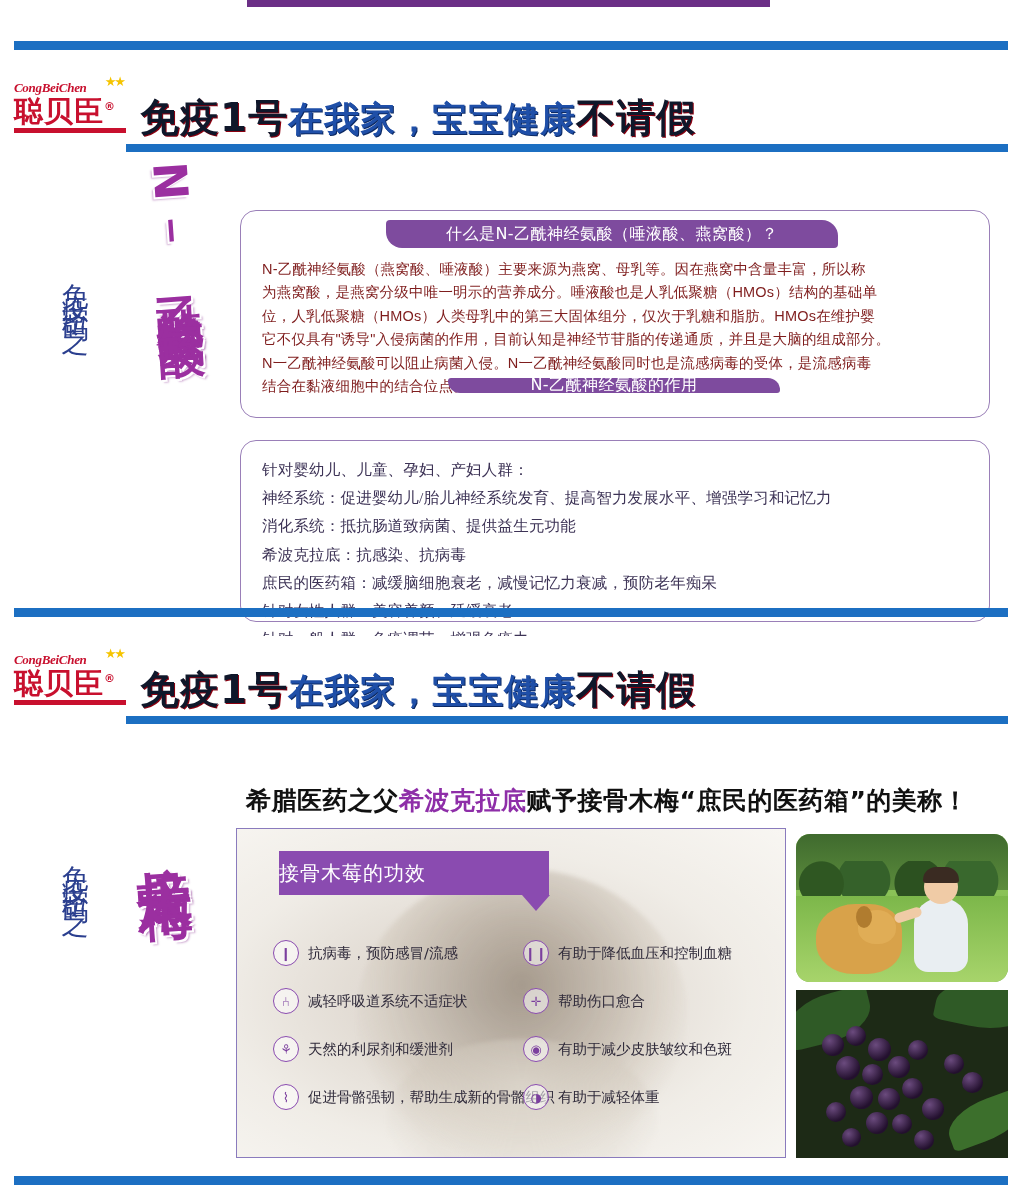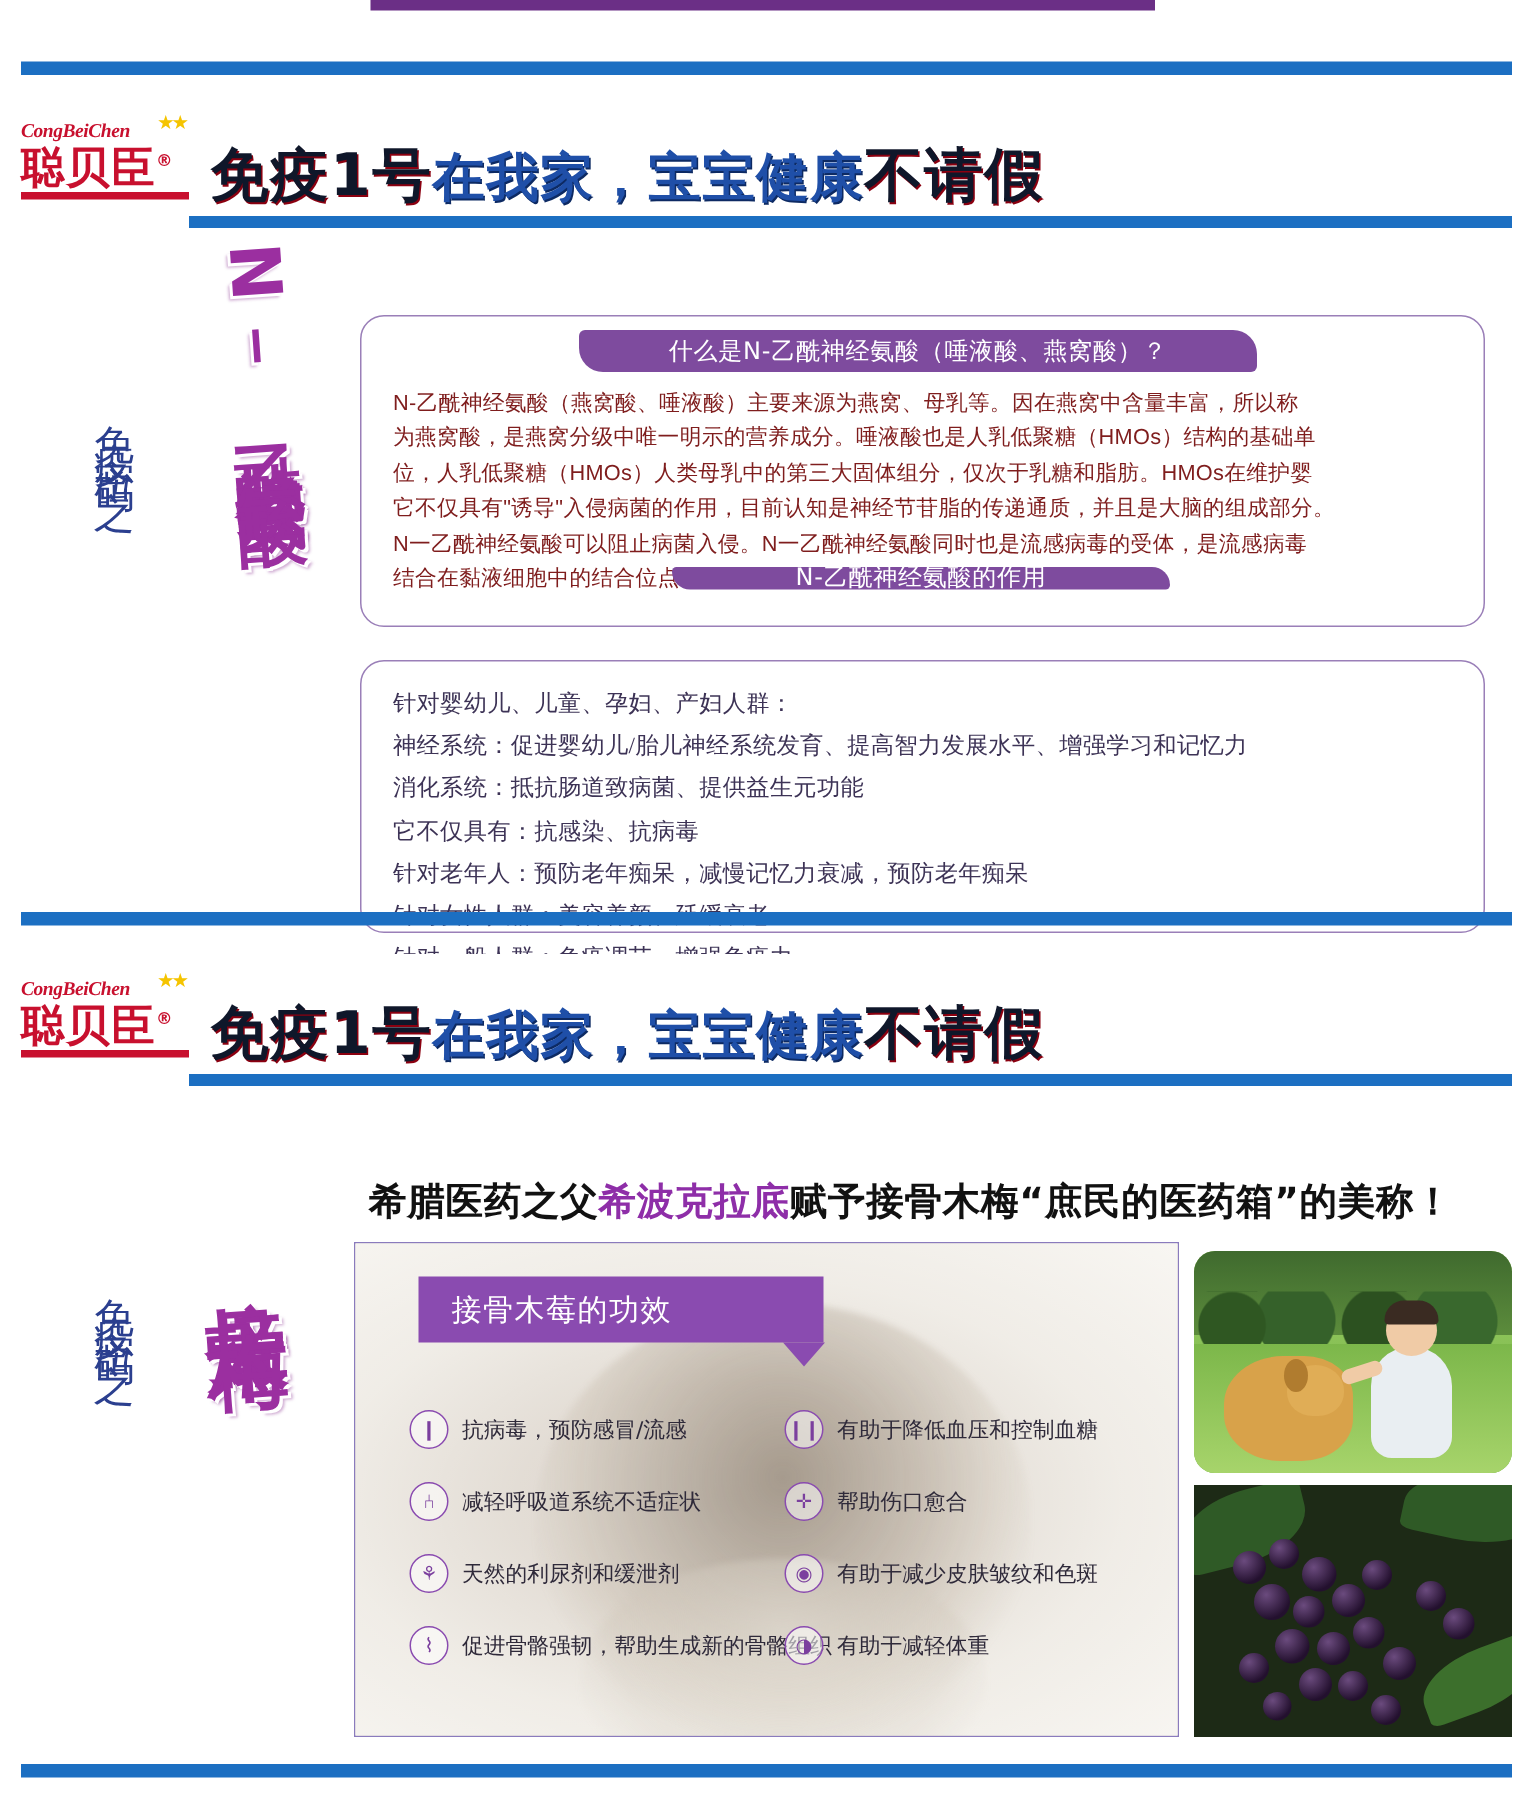--- a/index.html
+++ b/index.html
@@ -208,21 +208,20 @@
   .eff-banner {
     position: absolute;
     left: 42px; top: 22px;
     width: 270px; height: 44px;
     background: #8a4bb0;
     color: #ffffff;
     font-family: "DejaVu Sans", sans-serif;
     font-size: 20px;
     display: flex;
     align-items: center;
-    padding-left: 22px;
     letter-spacing: 1px;
     text-align: center;
   }
   .eff-banner-tail {
     position: absolute;
     left: 285px; top: 66px;
     width: 0; height: 0;
     border-left: 14px solid transparent;
     border-right: 14px solid transparent;
     border-top: 16px solid #8a4bb0;
@@ -369,22 +368,22 @@
       <p>N一乙酰神经氨酸可以阻止病菌入侵。N一乙酰神经氨酸同时也是流感病毒的受体，是流感病毒</p>
       <p>结合在黏液细胞中的结合位点。</p>
     </div>
 
     <div class="roundbox" style="left:226px; top:390px; width:750px; height:182px;"></div>
     <div class="pill" style="left:434px; top:328px; width:332px; height:15px;">N-乙酰神经氨酸的作用</div>
     <div class="list-text" style="left:248px; top:406px; width:716px;font-family:Liberation Serif, serif;">
       <p>针对婴幼儿、儿童、孕妇、产妇人群：</p>
       <p>神经系统：促进婴幼儿/胎儿神经系统发育、提高智力发展水平、增强学习和记忆力</p>
       <p>消化系统：抵抗肠道致病菌、提供益生元功能</p>
-      <p>它不仅具有：抗感染、抗病毒</p>
-      <p>针对老年人：预防老年痴呆，减慢记忆力衰减，预防老年痴呆</p>
+      <p>希波克拉底：抗感染、抗病毒</p>
+      <p>庶民的医药箱：减缓脑细胞衰老，减慢记忆力衰减，预防老年痴呆</p>
       <p>针对女性人群：美容养颜、延缓衰老</p>
       <p>针对一般人群：免疫调节，增强免疫力</p>
     </div>
   </div>
 
   <div class="hrule" style="top:608px;"></div>
 
   <div class="panel" style="top:636px; height:545px;">
 
     <div class="logo" style="left:0px; top:14px;">

